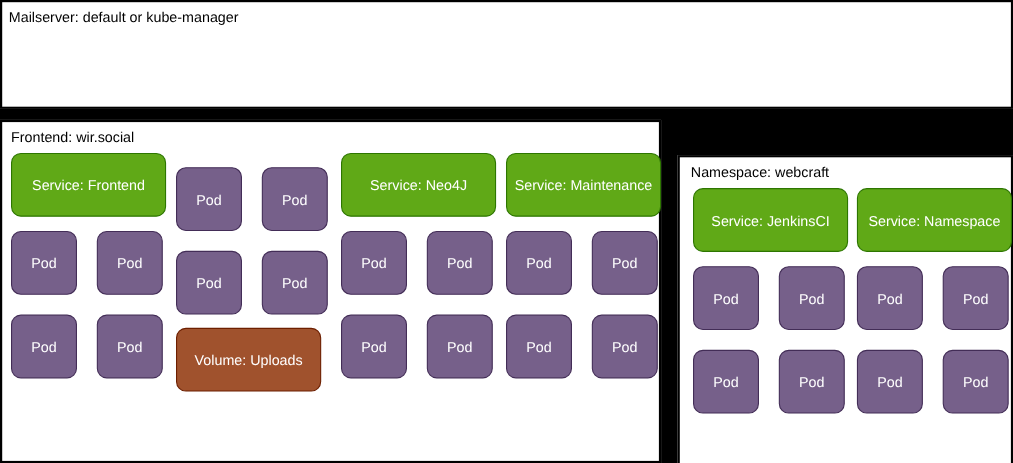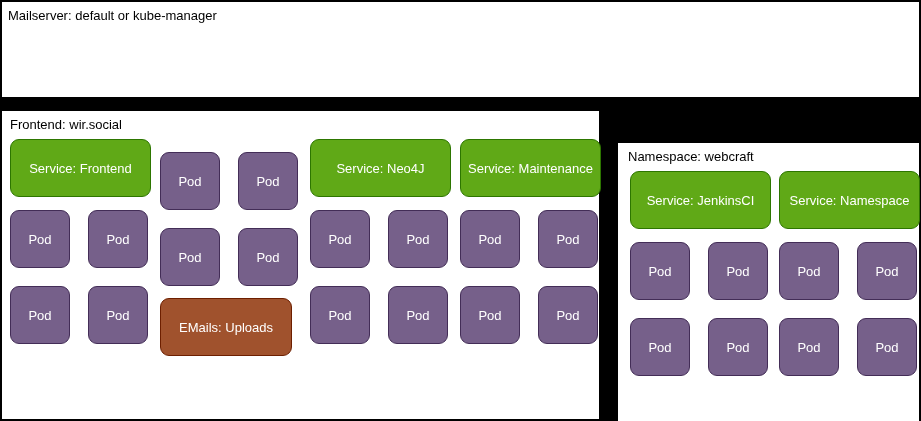--- a/index.html
+++ b/index.html
@@ -104,21 +104,21 @@
       </div>
     </div>
 
     <div class="group group-1">
       <div class="pods">
         <div class="node node-pod">Pod</div>
         <div class="node node-pod">Pod</div>
         <div class="node node-pod">Pod</div>
         <div class="node node-pod">Pod</div>
       </div>
-      <div class="node node-volume">EMails: Uploads</div>
+      <div class="node node-volume">Volume: Uploads</div>
     </div>
 
     <div class="group group-2">
       <div class="node node-service">Service: Neo4J</div>
       <div class="pods">
         <div class="node node-pod">Pod</div>
         <div class="node node-pod">Pod</div>
         <div class="node node-pod">Pod</div>
         <div class="node node-pod">Pod</div>
       </div>

